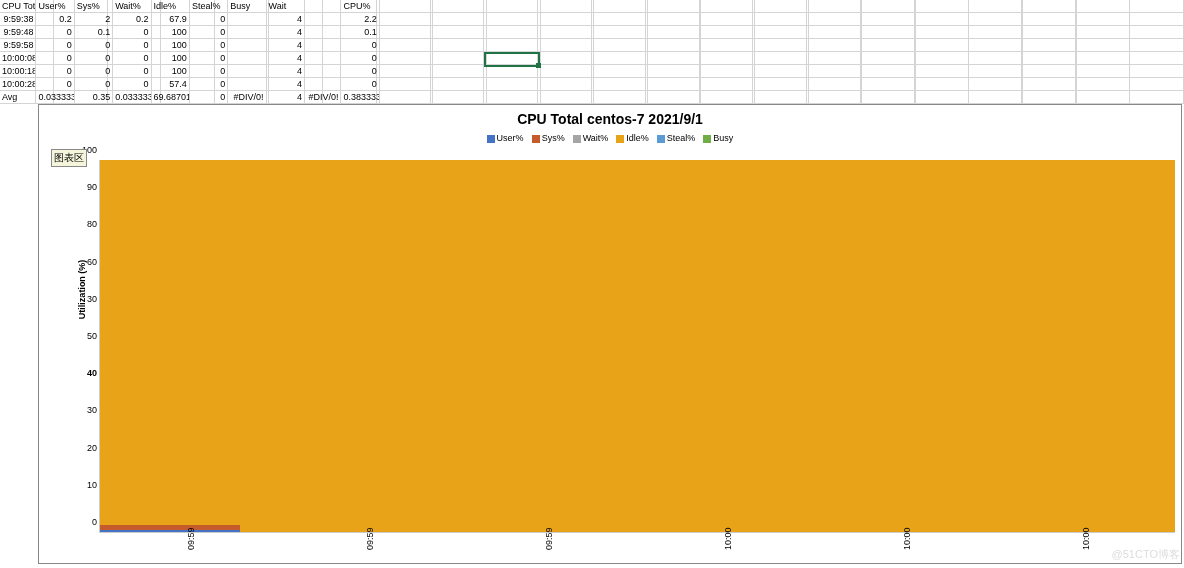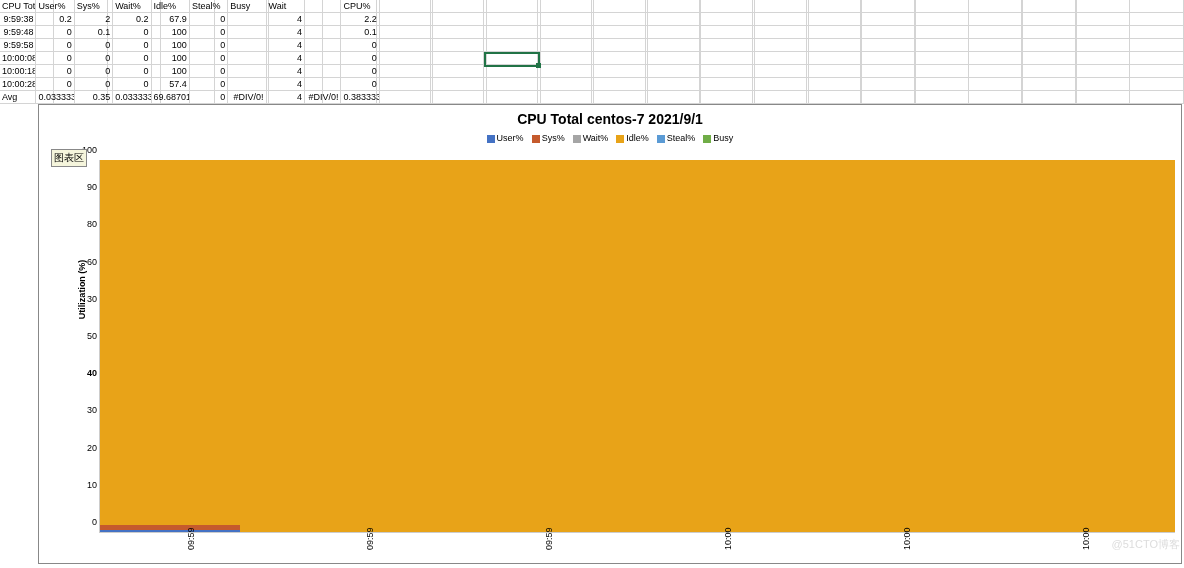--- a/index.html
+++ b/index.html
@@ -34,21 +34,21 @@
   
   .plot { position: absolute; left: 60px; top: 55px; right: 6px; bottom: 30px; border-left: 1px solid #ccc; border-bottom: 1px solid #ccc; }
   .area-idle { position: absolute; left:0; top:0; width:100%; height:100%; background:#e8a318; }
   .area-sys { position: absolute; left:0; bottom:0; width:13%; height:2%; background:#c55a2d; }
   .area-user { position: absolute; left:0; bottom:0; width:13%; height:0.5%; background:#4472c4; }
   
   .y-label { position: absolute; left: 38px; top: 50%; transform: rotate(-90deg) translateX(25%); transform-origin: left top; font-size: 9px; font-weight: bold; }
   .y-tick { position: absolute; right: 100%; font-size: 9px; padding-right: 3px; transform: translateY(-50%); }
   .x-tick { position: absolute; top: 100%; font-size: 9px; transform: rotate(-90deg) translate(-18px, -4px); transform-origin: left top; }
   
-  .watermark { position: absolute; right: 4px; bottom: 16px; color: #ddd; font-size: 11px; }
+  .watermark { position: absolute; right: 4px; bottom: 6px; color: #ddd; font-size: 11px; }
   .rest-grid { position:absolute; left:0; top:0; width:1184px; height:104px; }
   .rest-grid .erow { display:flex; height:13px; }
   .rest-grid .ecell { width:56px; border-right:1px solid #d4d4d4; border-bottom:1px solid #d4d4d4; height:13px; }
 </style>
 </head>
 <body>
 
 <div class="rest-grid">
 <div class="erow">
       <div class="ecell"></div>

